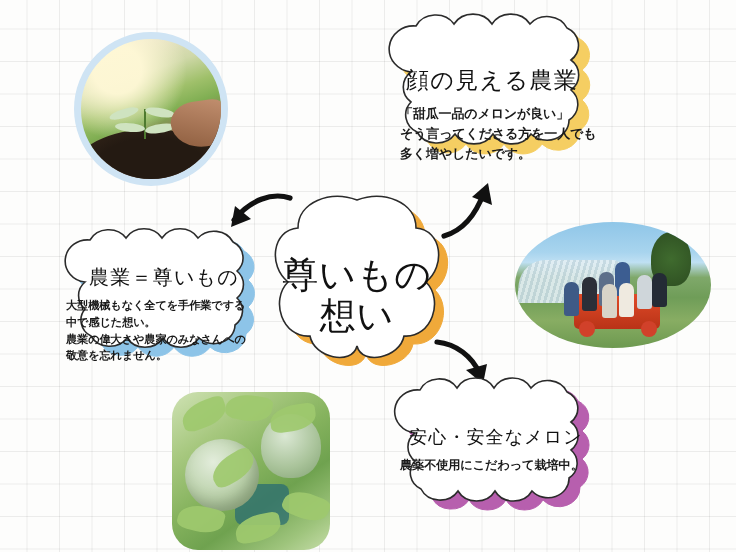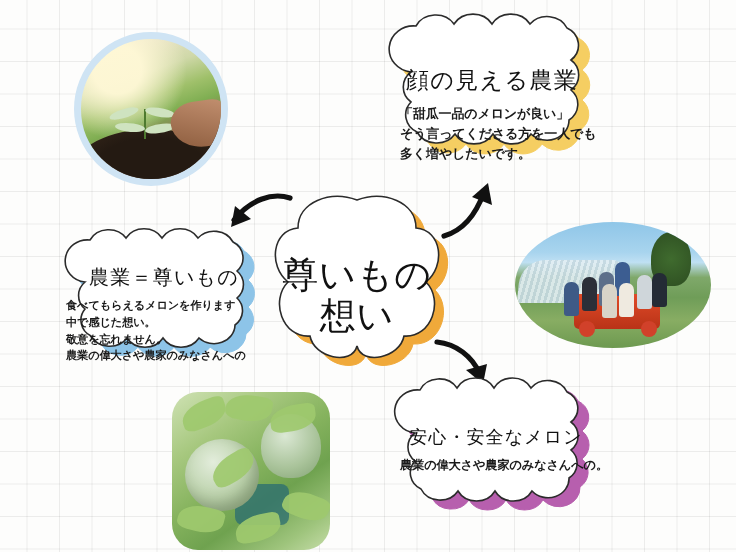--- a/index.html
+++ b/index.html
@@ -305,24 +305,24 @@
                  a21,19 0 0 1 35,4 a19,18 0 0 1 4,29
                  a19,18 0 0 1 0,27 a19,18 0 0 1 -2,27
                  a21,19 0 0 1 -36,13 a21,19 0 0 1 -36,0 a21,19 0 0 1 -36,0
                  a21,19 0 0 1 -36,-2 a19,18 0 0 1 -6,-27
                  a19,18 0 0 1 0,-27 a19,18 0 0 1 5,-42 Z" fill="#FFFFFF" stroke="#2b2b2b" stroke-width="1.6"></path>
       </g>
     </svg>
     <div class="content">
       <div class="title">農業＝尊いもの</div>
       <div class="body">
-        <div>食べてもらえるメロンを作ります</div>
+        <div>大型機械もなく全てを手作業でする</div>
         <div>中で感じた想い。</div>
+        <div>農業の偉大さや農家のみなさんへの</div>
         <div>敬意を忘れません。</div>
-        <div>農業の偉大さや農家のみなさんへの</div>
       </div>
     </div>
   </div>
 
   <div class="bubble" id="bubble-center">
     <svg width="182" height="170" viewBox="0 0 182 170">
       <g transform="translate(9,8)">
         <path d="M91,4
                  C118,-6 150,6 150,32
                  C176,34 180,70 160,86
@@ -368,18 +368,18 @@
                  a21,19 0 0 1 36,4 a19,18 0 0 1 4,30
                  a19,18 0 0 1 0,28 a19,18 0 0 1 -2,28
                  a21,19 0 0 1 -37,13 a21,19 0 0 1 -37,0 a21,19 0 0 1 -37,0
                  a21,19 0 0 1 -37,-2 a19,18 0 0 1 -6,-28
                  a19,18 0 0 1 0,-28 a19,18 0 0 1 5,-43 Z" fill="#FFFFFF" stroke="#2b2b2b" stroke-width="1.6"></path>
       </g>
     </svg>
     <div class="content">
       <div class="title">安心・安全なメロン</div>
       <div class="body">
-        <div>農業の偉大さや農家のみなさんへの。</div>
+        <div>農薬不使用にこだわって栽培中。</div>
       </div>
     </div>
   </div>
 
 </div>
 
 </body></html>

